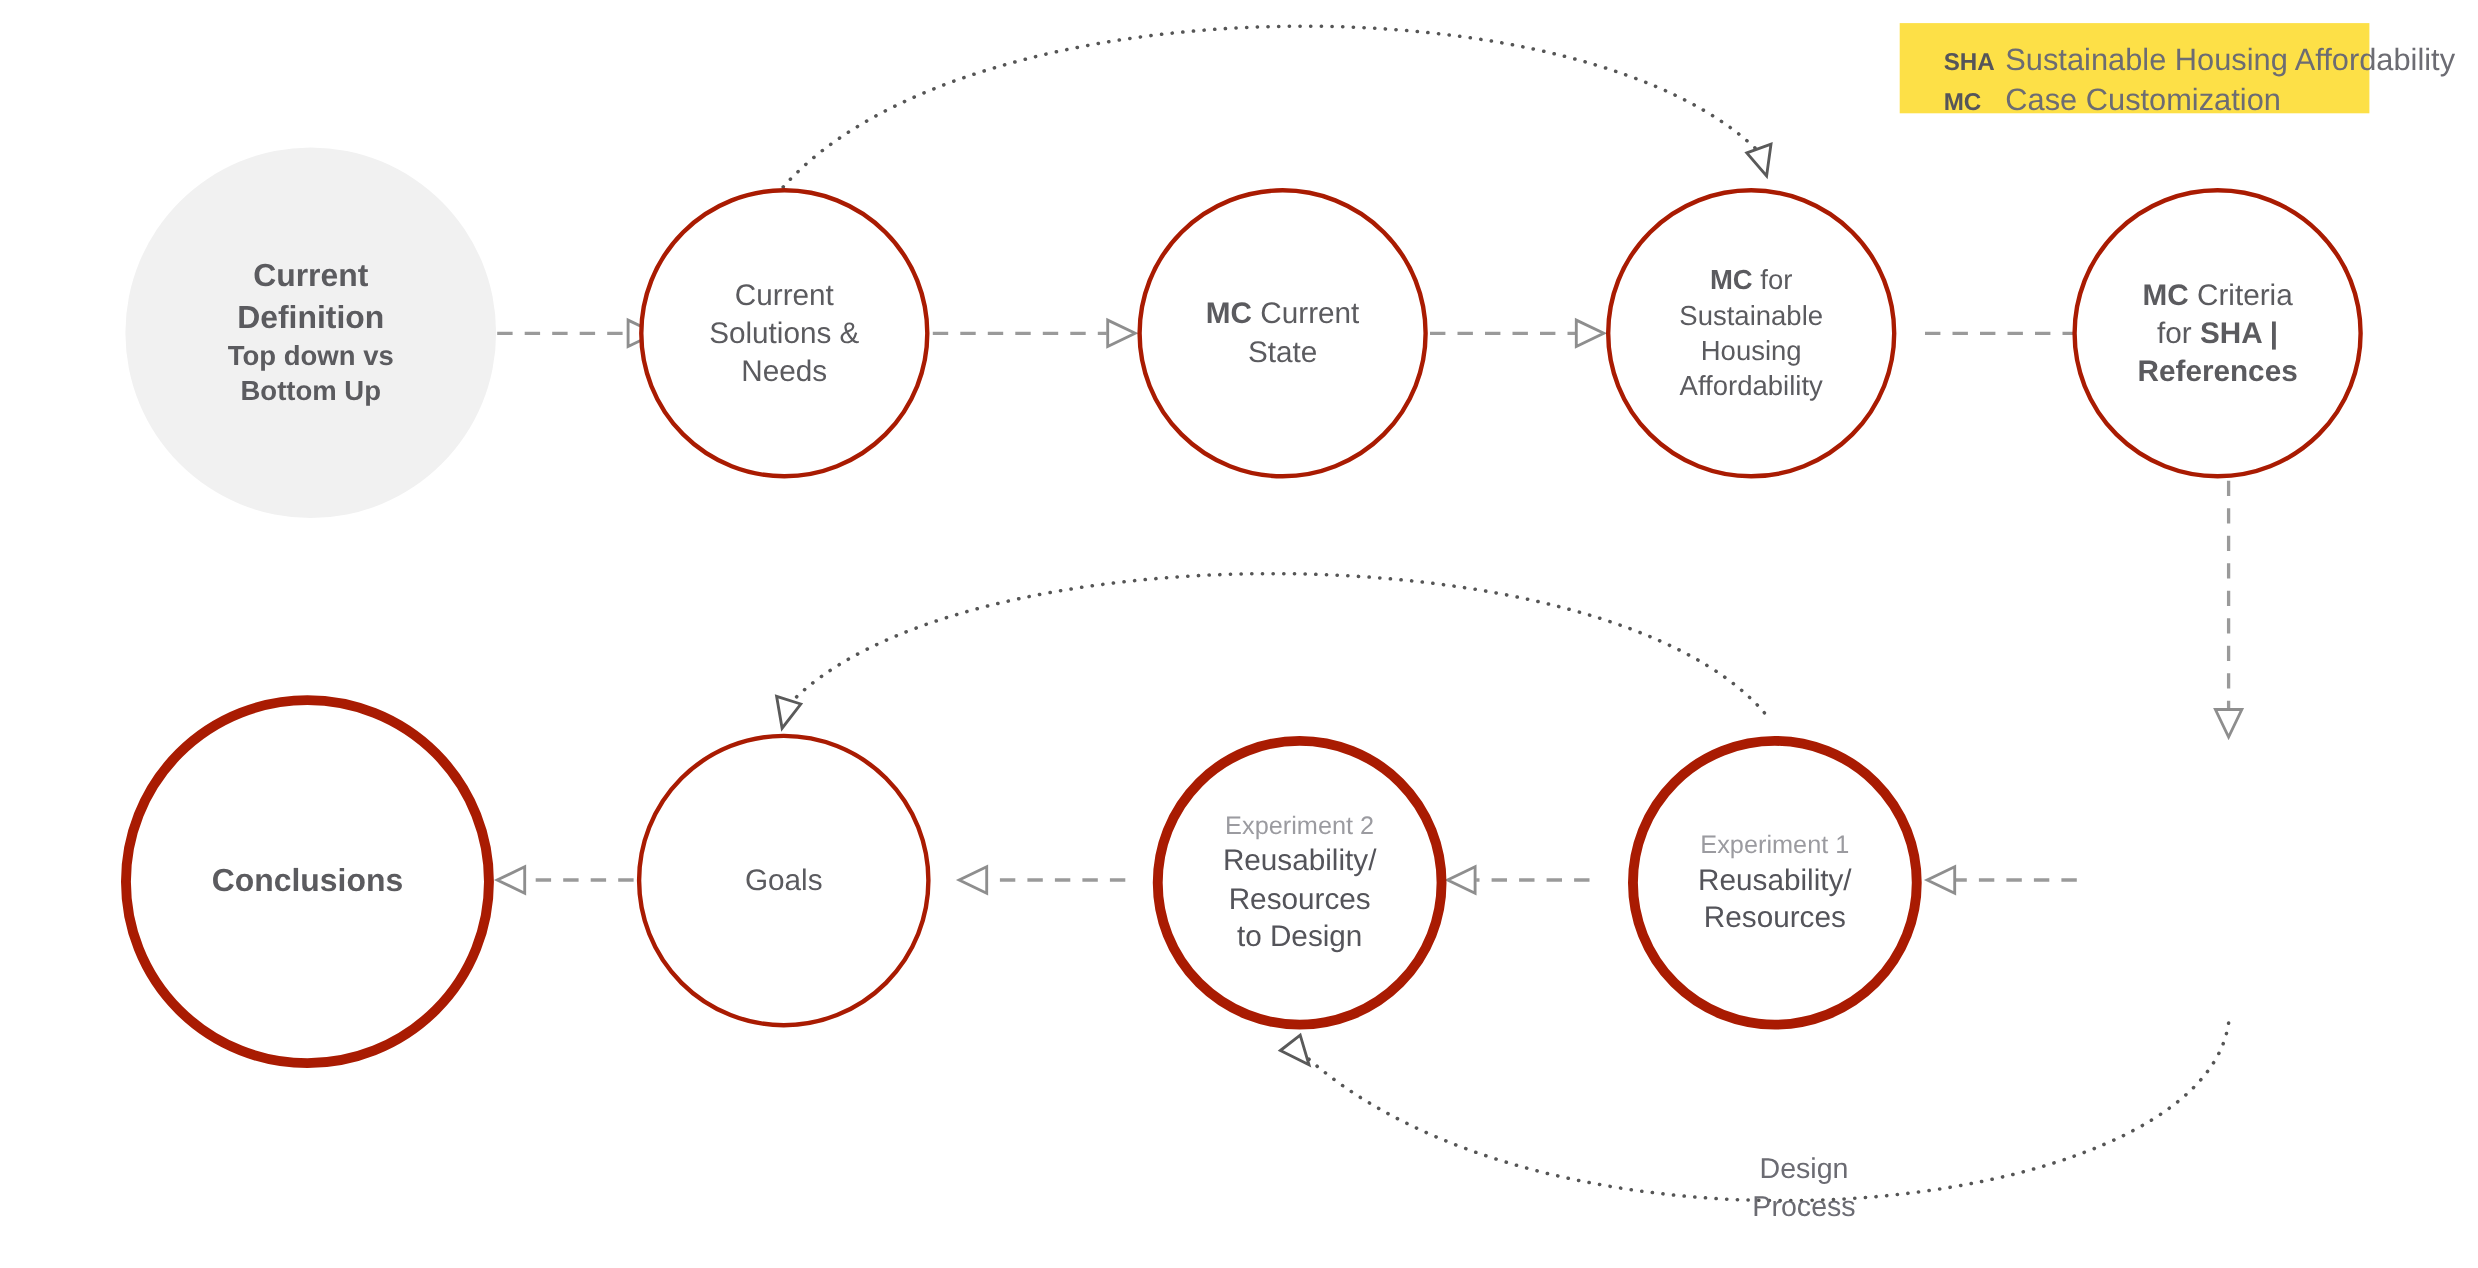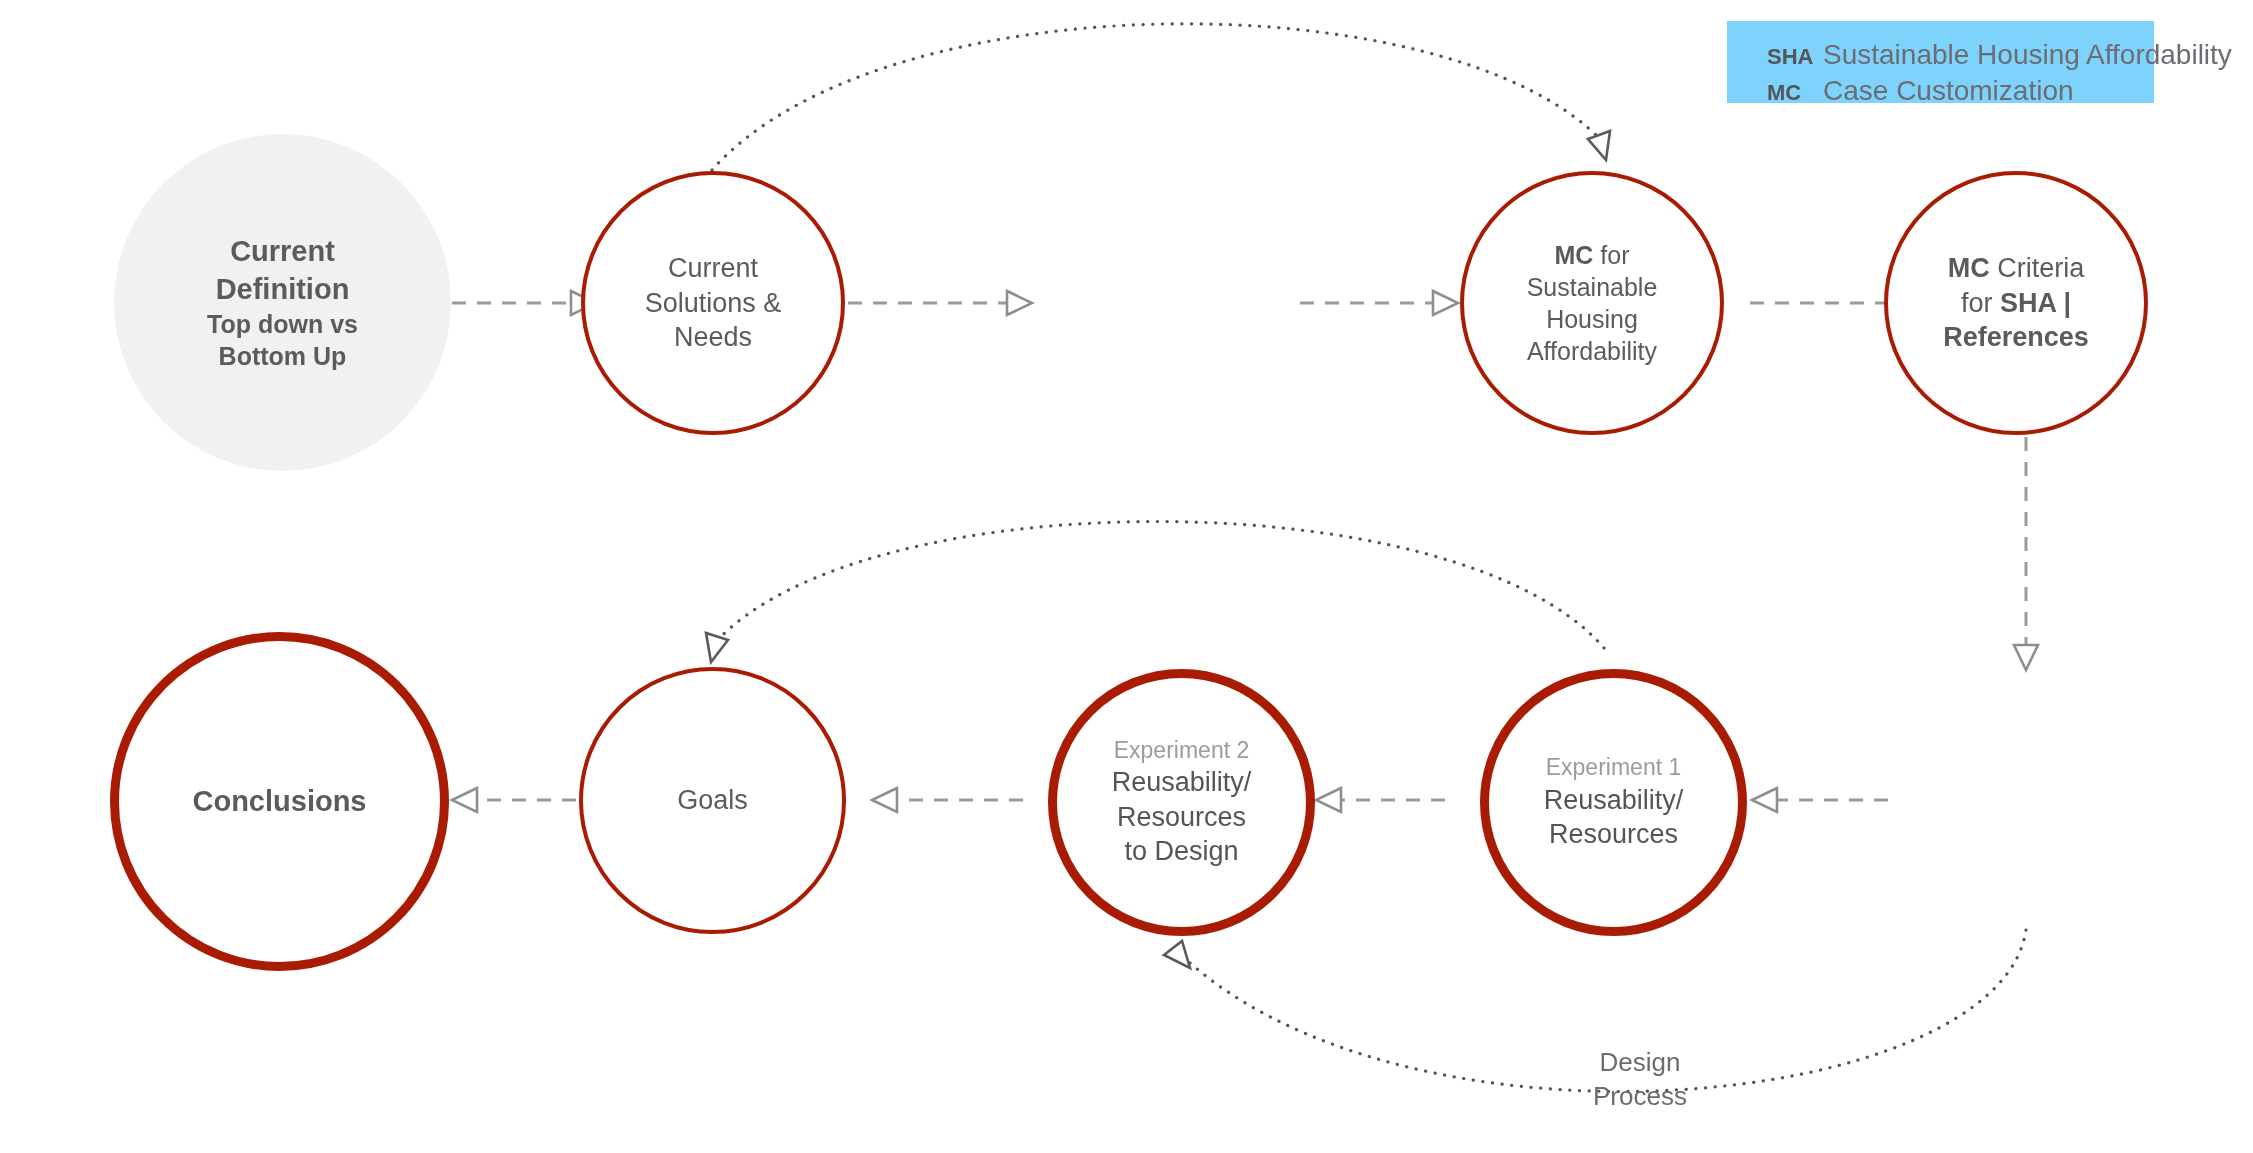--- a/index.html
+++ b/index.html
@@ -87,21 +87,21 @@
   .bold      { font-weight: bold; }
   .muted     { color: #9b9ba0; }
   .dark      { color: #54545a; }
   
   #legend {
     position: absolute;
     left: 1727px;
     top: 21px;
     width: 427px;
     height: 82px;
-    background: #7dd3fc;
+    background: #fde047;
     box-sizing: border-box;
     padding: 18px 0 0 40px;
   }
   .legend-row {
     display: flex;
     align-items: baseline;
     margin-bottom: 4px;
     white-space: nowrap;
   }
   .legend-abbr {
@@ -181,20 +181,29 @@
   </div>
 
   <div class="node node-ring" style="left:581px; top:171px; width:264px; height:264px;">
     <div class="node-label">
       <div class="t-mid">Current</div>
       <div class="t-mid">Solutions &amp;</div>
       <div class="t-mid">Needs</div>
     </div>
   </div>
 
+  <div class="node node-ring" style="left:1034px; top:171px; width:264px; height:264px;">
+    <div class="node-label">
+      <div class="t-mid">
+        <span class="bold">MC</span>
+        <span>Current</span>
+      </div>
+      <div class="t-mid">State</div>
+    </div>
+  </div>
 
   <div class="node node-ring" style="left:1460px; top:171px; width:264px; height:264px;">
     <div class="node-label">
       <div class="t-small">
         <span class="bold">MC</span>
         <span>for</span>
       </div>
       <div class="t-small">Sustainable</div>
       <div class="t-small">Housing</div>
       <div class="t-small">Affordability</div>

